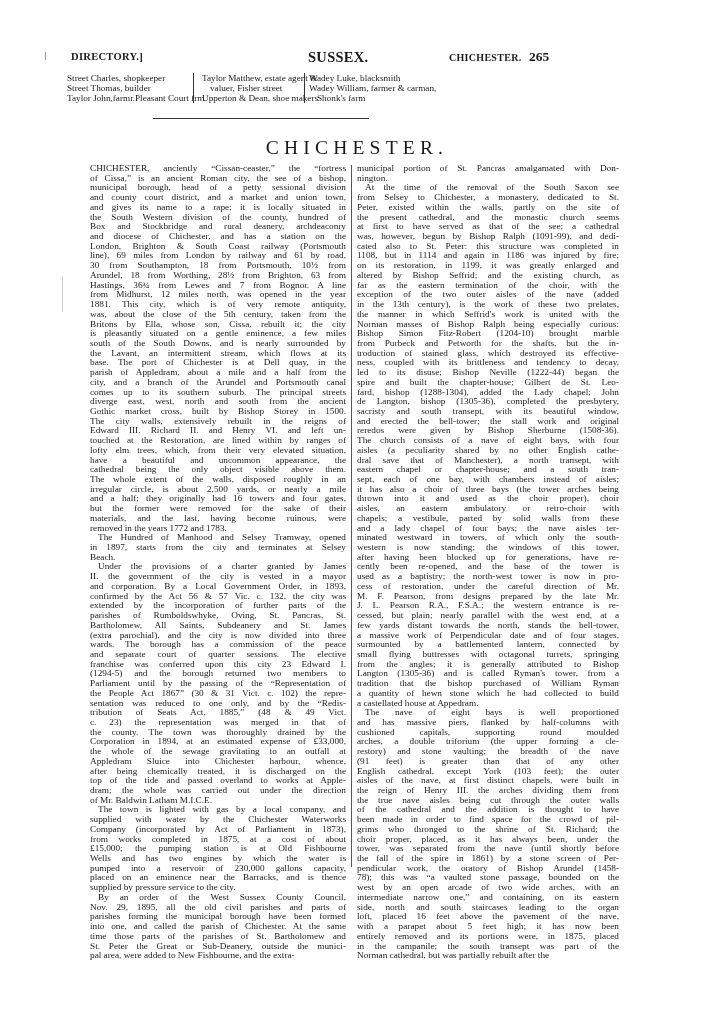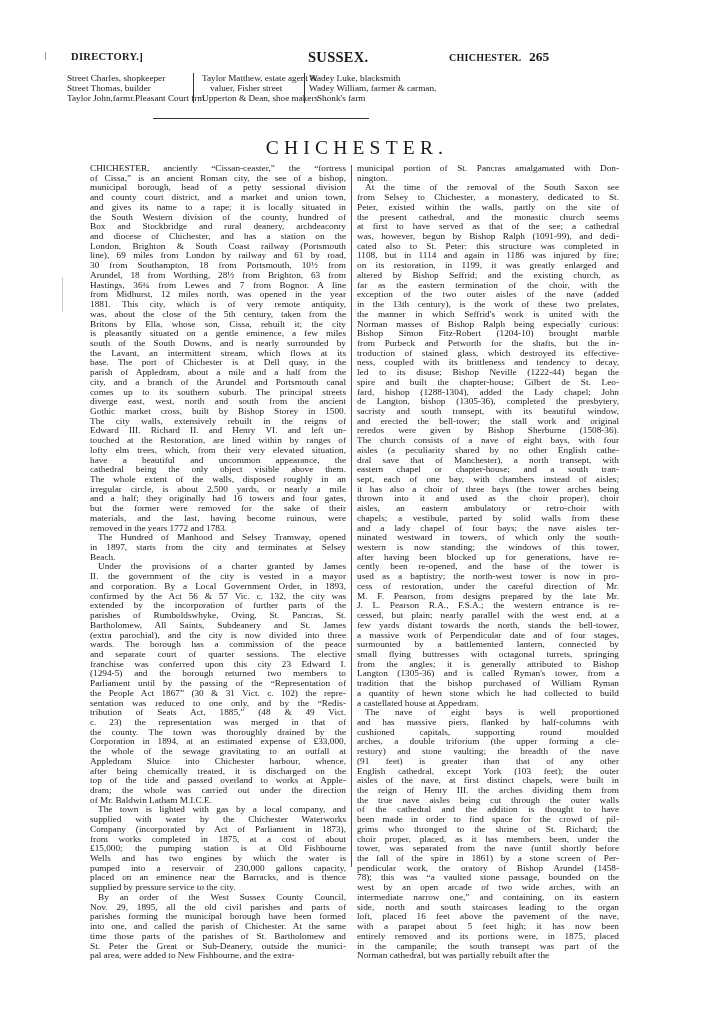--- a/index.html
+++ b/index.html
@@ -229,21 +229,21 @@
         <span class="line">arches, a double triforium (the upper forming a cle-</span>
         <span class="line">restory) and stone vaulting; the breadth of the nave</span>
         <span class="line">(91 feet) is greater than that of any other</span>
         <span class="line">English cathedral, except York (103 feet); the outer</span>
         <span class="line">aisles of the nave, at first distinct chapels, were built in</span>
         <span class="line">the reign of Henry III. the arches dividing them from</span>
         <span class="line">the true nave aisles being cut through the outer walls</span>
         <span class="line">of the cathedral and the addition is thought to have</span>
         <span class="line">been made in order to find space for the crowd of pil-</span>
         <span class="line">grims who thronged to the shrine of St. Richard; the</span>
-        <span class="line">choir proper, placed, as it has members been, under the</span>
+        <span class="line">choir proper, placed, as it has always been, under the</span>
         <span class="line">tower, was separated from the nave (until shortly before</span>
         <span class="line">the fall of the spire in 1861) by a stone screen of Per-</span>
         <span class="line">pendicular work, the oratory of Bishop Arundel (1458-</span>
         <span class="line">78); this was “a vaulted stone passage, bounded on the</span>
         <span class="line">west by an open arcade of two wide arches, with an</span>
         <span class="line">intermediate narrow one,” and containing, on its eastern</span>
         <span class="line">side, north and south staircases leading to the organ</span>
         <span class="line">loft, placed 16 feet above the pavement of the nave,</span>
         <span class="line">with a parapet about 5 feet high; it has now been</span>
         <span class="line">entirely removed and its portions were, in 1875, placed</span>

